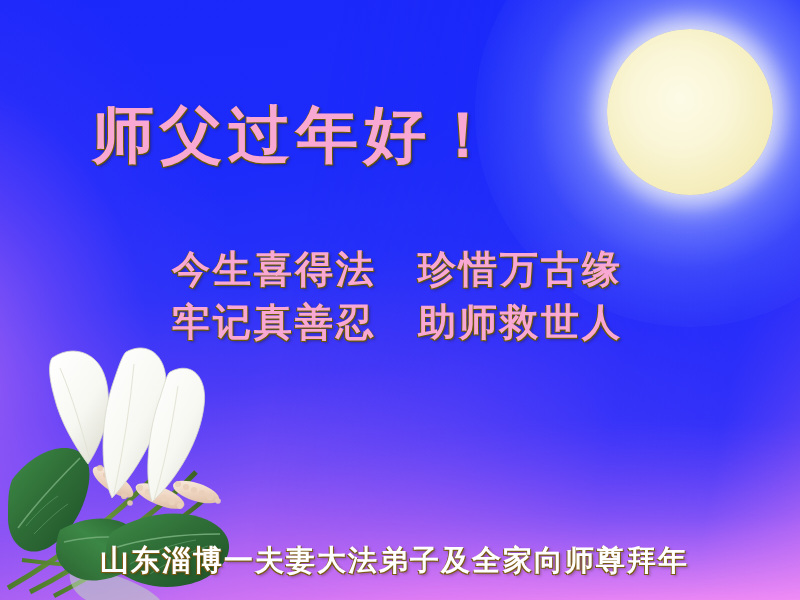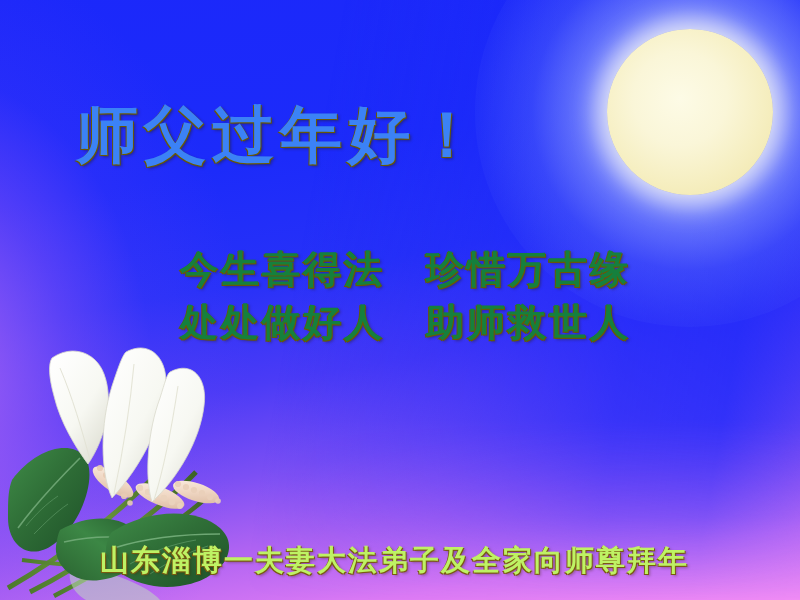--- a/index.html
+++ b/index.html
@@ -91,48 +91,48 @@
 
   
   .cn {
     font-family: "DejaVu Sans", "Liberation Sans", sans-serif;
     color: #FFE81F;
     font-weight: bold;
     white-space: nowrap;
   }
   #title {
     position: absolute;
-    left: 76px; top: 93px;
+    left: 92px; top: 93px;
     font-size: 62px;
     letter-spacing: 6px;
-    color: #3b82f6;
+    color: #f9a8d4;
     text-shadow:
        1px 1px 0 #6b5a00,
       -1px 1px 0 #6b5a00,
        2px 2px 3px rgba(40,30,0,0.45);
   }
   #poem {
     position: absolute;
-    left: 180px; top: 243px;
+    left: 172px; top: 243px;
     font-size: 38px;
     line-height: 53px;
     letter-spacing: 3px;
-    color: #15803d;
+    color: #f9a8d4;
     text-shadow:
        1px 1px 0 #6b5a00,
       -1px 1px 0 #6b5a00,
        2px 2px 3px rgba(40,30,0,0.40);
   }
   #poem .line { display: block; }
   #signature {
     position: absolute;
     left: 100px; top: 541px;
     font-size: 29px;
     letter-spacing: 2px;
-    color: #bef264;
+    color: #ffffff;
     text-shadow:
        1px 1px 0 #7a5a10,
       -1px 1px 0 #7a5a10,
        2px 2px 3px rgba(60,40,0,0.40);
     text-align: center;
   }
 
   
   #flowers {
     position: absolute;
@@ -250,18 +250,18 @@
         <circle cx="210" cy="167" r="3.1"></circle>
           <circle cx="218" cy="171" r="2.8"></circle>
       </g>
     </g>
   </svg>
 
   <div id="title" class="cn">师父过年好！</div>
 
   <div id="poem" class="cn">
     <span class="line">今生喜得法　珍惜万古缘</span>
-    <span class="line">处处做好人　助师救世人</span>
+    <span class="line">牢记真善忍　助师救世人</span>
   </div>
 
   <div id="signature" class="cn">山东淄博一夫妻大法弟子及全家向师尊拜年</div>
 
 </div>
 
 </body></html>

